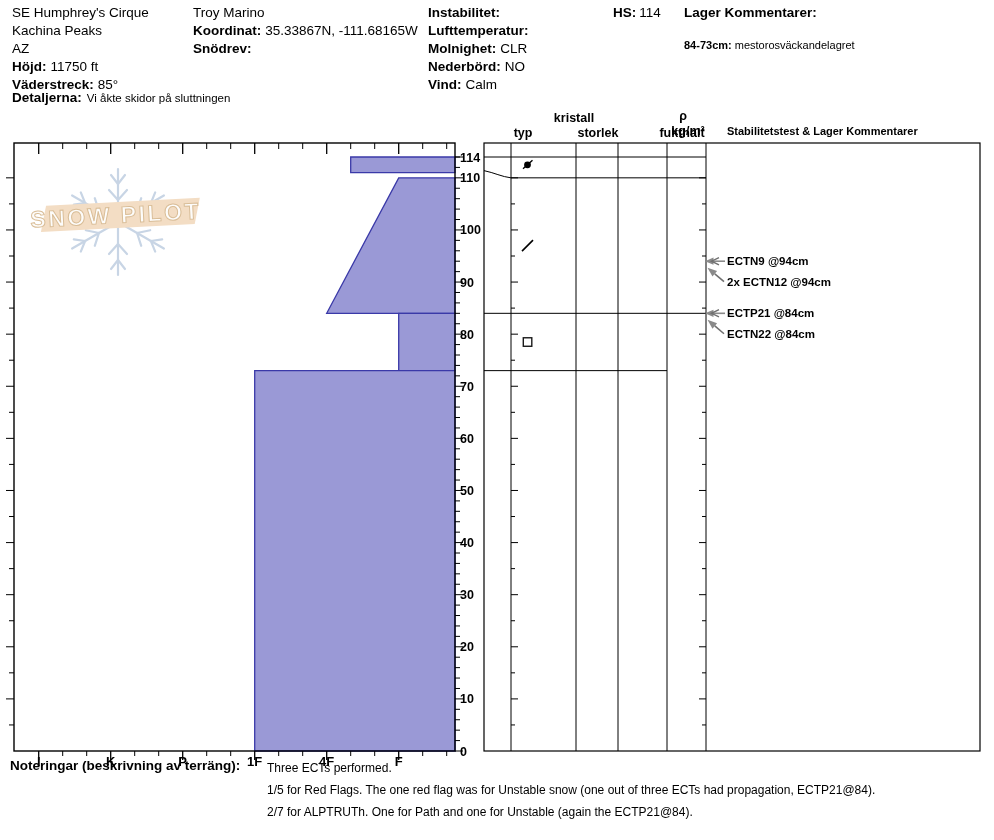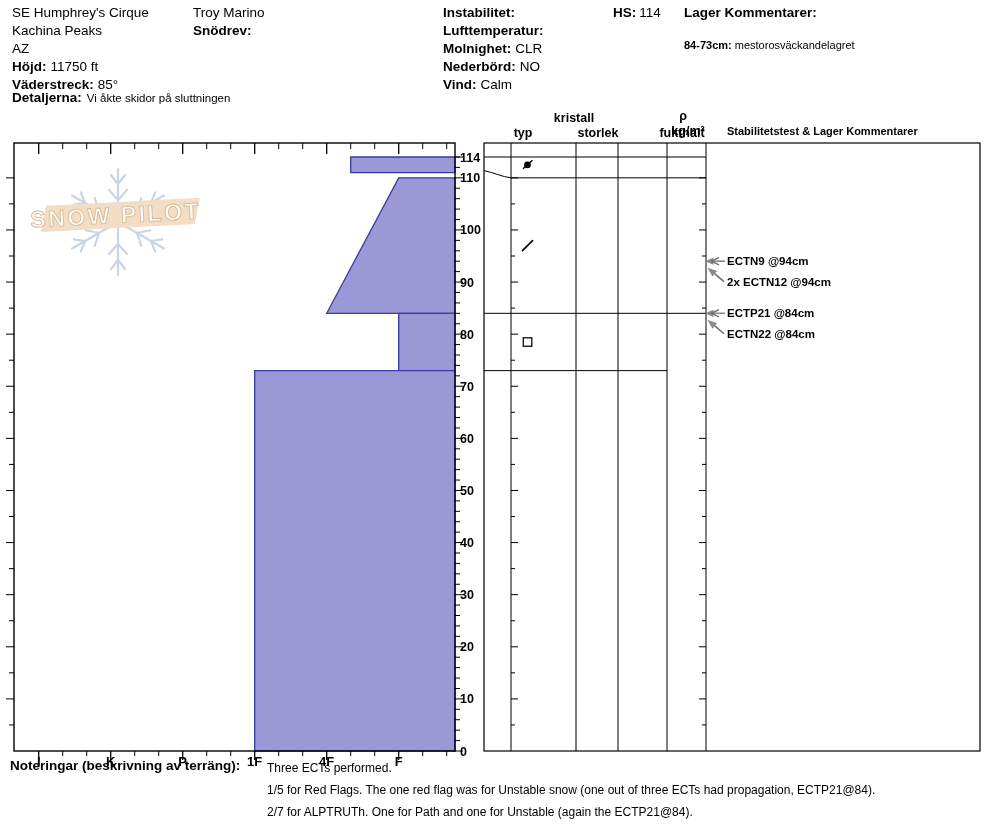--- a/index.html
+++ b/index.html
@@ -312,24 +312,25 @@
   <div class="abs hcol" style="left:12px;top:4px;">
     <div>SE Humphrey's Cirque</div>
     <div>Kachina Peaks</div>
     <div>AZ</div>
     <div><span class="lbl">Höjd:</span><span>11750 ft</span></div>
     <div><span class="lbl">Väderstreck:</span><span>85°</span></div>
   </div>
 
   <div class="abs hcol" style="left:193px;top:4px;">
     <div>Troy Marino</div>
+    <div><span class="lbl">Koordinat:</span><span>35.33867N, -111.68165W</span></div>
     <div><span class="lbl">Snödrev:</span></div>
   </div>
 
-  <div class="abs hcol" style="left:443px;top:4px;">
+  <div class="abs hcol" style="left:428px;top:4px;">
     <div><span class="lbl">Instabilitet:</span></div>
     <div><span class="lbl">Lufttemperatur:</span></div>
     <div><span class="lbl">Molnighet:</span><span>CLR</span></div>
     <div><span class="lbl">Nederbörd:</span><span>NO</span></div>
     <div><span class="lbl">Vind:</span><span>Calm</span></div>
   </div>
 
   <div class="abs hcol" style="left:613px;top:4px;">
     <span class="b">HS:</span><span style="padding-left:3px;">114</span>
   </div>

